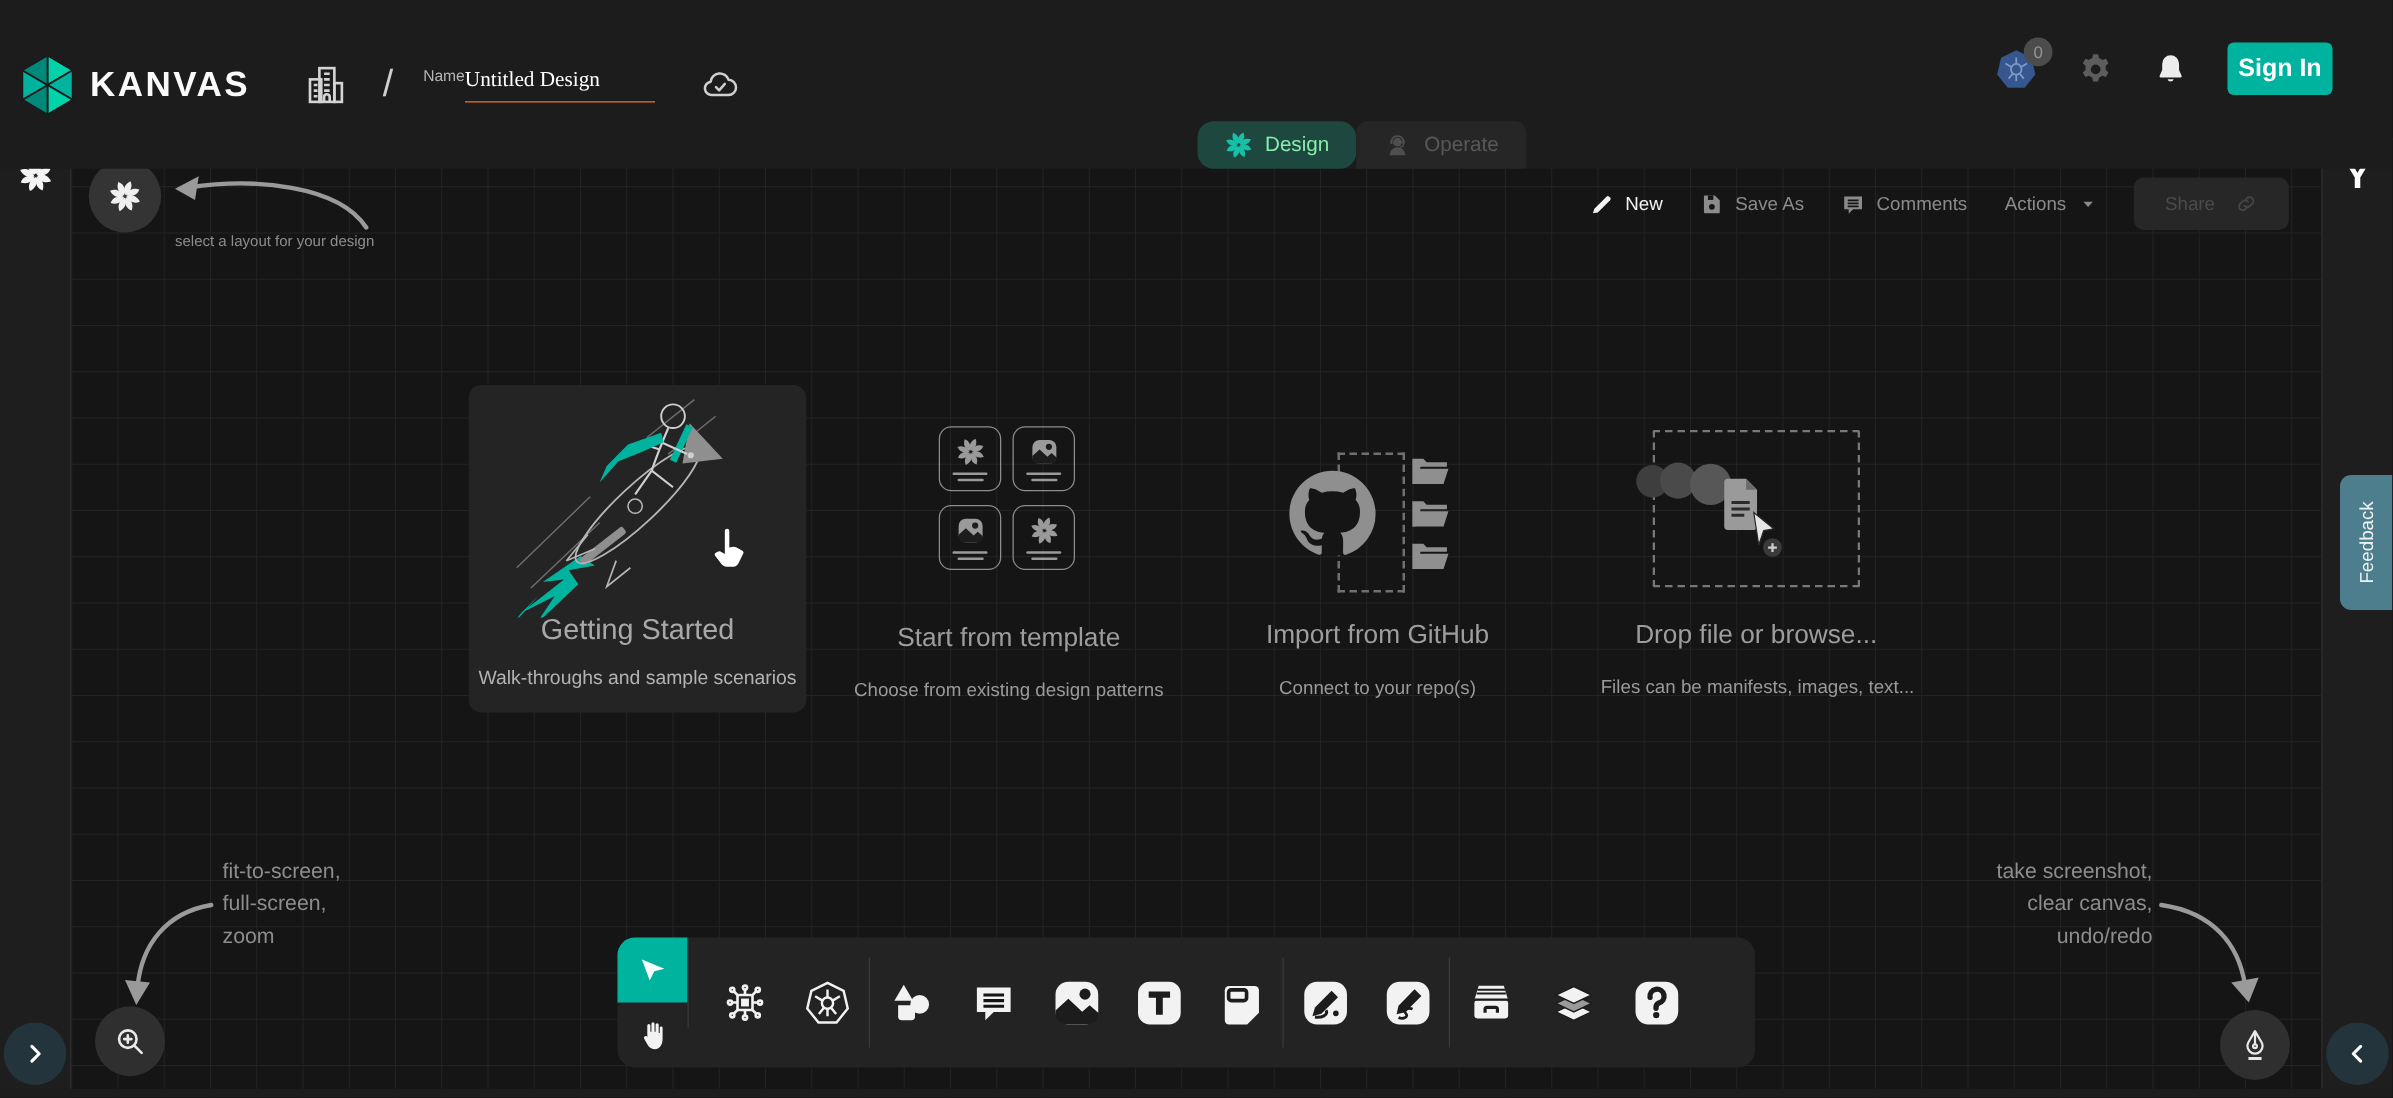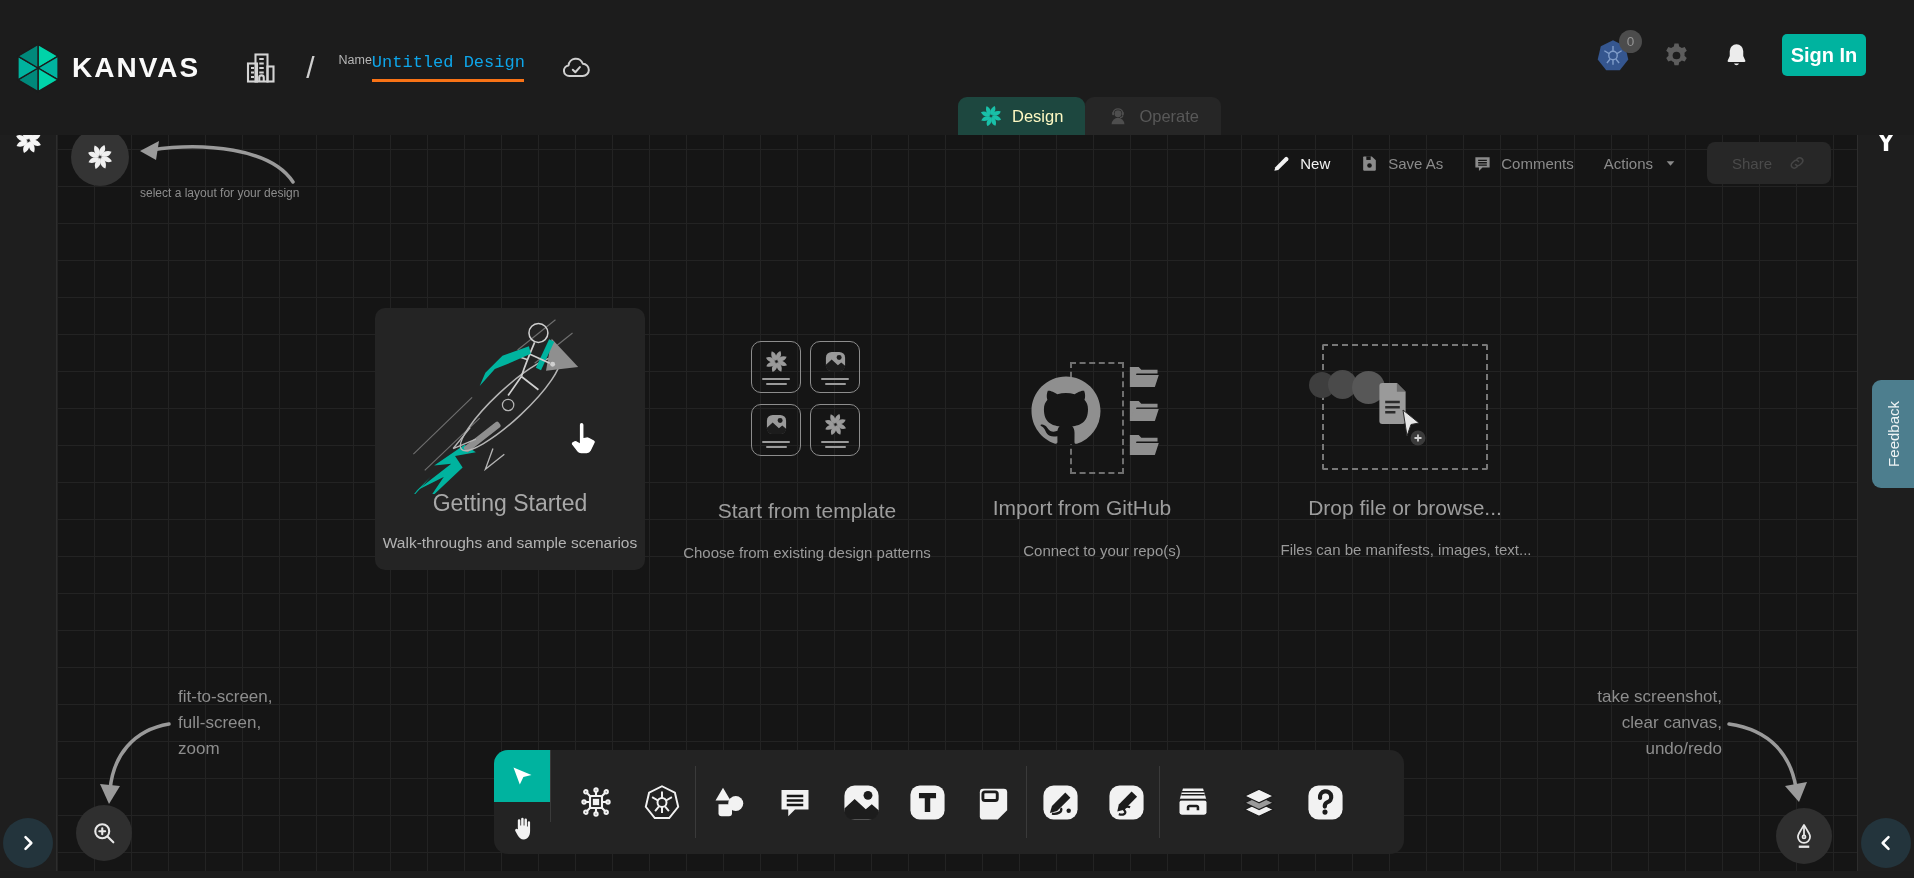--- a/index.html
+++ b/index.html
@@ -9,26 +9,26 @@
 
   
   .header { position:absolute; top:0; left:0; right:0; height:135px; background:#1c1c1c; display:flex; align-items:center; z-index:10; }
   .brand { display:flex; align-items:center; margin-left:14px; }
   .brand svg { width:48px; height:52px; }
   .brand-name { margin-left:10px; font-size:28px; font-weight:800; letter-spacing:2px; color:#fafafa; }
   .org-icon { margin-left:42px; width:36px; height:36px; color:#d4d4d4; }
   .path-sep { margin-left:28px; font-size:30px; color:#cfcfcf; font-weight:300; }
   .name-block { margin-left:24px; display:flex; }
   .name-label { font-size:12.5px; color:#b5b5b5; margin-bottom:3px; }
-  .name-input { background:transparent; border:none; border-bottom:3px solid #f97316; color:#0ea5e9; font-size:17px; width:152px; padding:0 0 7px 0; font-family:Liberation Mono, monospace; outline:none; }
+  .name-input { background:transparent; border:none; border-bottom:1px solid #f97316; color:#ffffff; font-size:17px; width:152px; padding:0 0 7px 0; font-family:Liberation Serif, serif; outline:none; }
   .cloud-icon { margin-left:36px; width:32px; height:32px; color:#cfcfcf; }
 
   .tabs { position:absolute; left:958px; bottom:0; display:flex; }
   .tab { height:38px; display:flex; align-items:center; gap:10px; padding:0 22px; border-radius:9px 9px 0 0; font-size:16.5px; }
-  .tab-active { background:#1d473f; color:#fef9c3; }
+  .tab-active { background:#1d473f; color:#86efac;border-radius:13px; }
   .tab-inactive { background:#262626; color:#585858; }
   .tab svg { width:22px; height:22px; }
   .tab-active .tab-icon { color:#19c0a8; }
   .tab-inactive .tab-icon { color:#4e4e4e; }
 
   .header-right { position:absolute; right:48px; top:0; height:110px; display:flex; align-items:center; gap:32px; }
   .k8s-wrap { position:relative; width:34px; height:36px; color:#35568f; }
   .k8s-wrap svg { width:34px; height:36px; }
   .badge { position:absolute; top:-7px; right:-12px; width:23px; height:23px; border-radius:50%; background:#4c4c4c; color:#949494; font-size:13.5px; display:flex; align-items:center; justify-content:center; }
   .gear-btn { width:29px; height:29px; color:#5d5d5d; }
@@ -85,21 +85,21 @@
   .tl { height:2px; background:#9a9a9a; border-radius:1px; margin-top:3px; }
   .tl1 { width:28px; margin-top:5px; }
   .tl2 { width:21px; }
   .card2-title { left:630px; width:240px; top:387px; }
   .card2-sub { left:600px; width:300px; top:432px; }
 
   .gh-dashed { position:absolute; left:1013px; top:250px; width:54px; height:112px; border:2px dashed #6f6f6f; }
   .gh-cat { position:absolute; left:973px; top:263px; width:72px; height:72px; color:#8f8f8f; }
   .gh-folders { position:absolute; left:1071px; top:253px; display:flex; flex-direction:column; gap:9px; color:#8f8f8f; }
   .gh-folders svg { width:32px; height:25px; }
-  .card3-title { left:910px; width:230px; top:384px; }
+  .card3-title { left:930px; width:230px; top:384px; }
   .card3-sub { left:930px; width:230px; top:430px; }
 
   .drop-dashed { position:absolute; left:1265px; top:232px; width:166px; height:126px; border:2px dashed #787878; border-radius:2px; }
   .drop-circle { position:absolute; border-radius:50%; }
   .dc1 { left:1252px; top:260px; width:26px; height:26px; background:#3e3e3e; }
   .dc2 { left:1271px; top:258px; width:29px; height:29px; background:#4a4a4a; }
   .dc3 { left:1295px; top:259px; width:33px; height:33px; background:#575757; }
   .drop-doc { position:absolute; left:1318px; top:268px; width:35px; height:47px; color:#9a9a9a; }
   .drop-cursor { position:absolute; left:1340px; top:296px; width:32px; height:40px; }
   .card4-title { left:1230px; width:236px; top:384px; }

